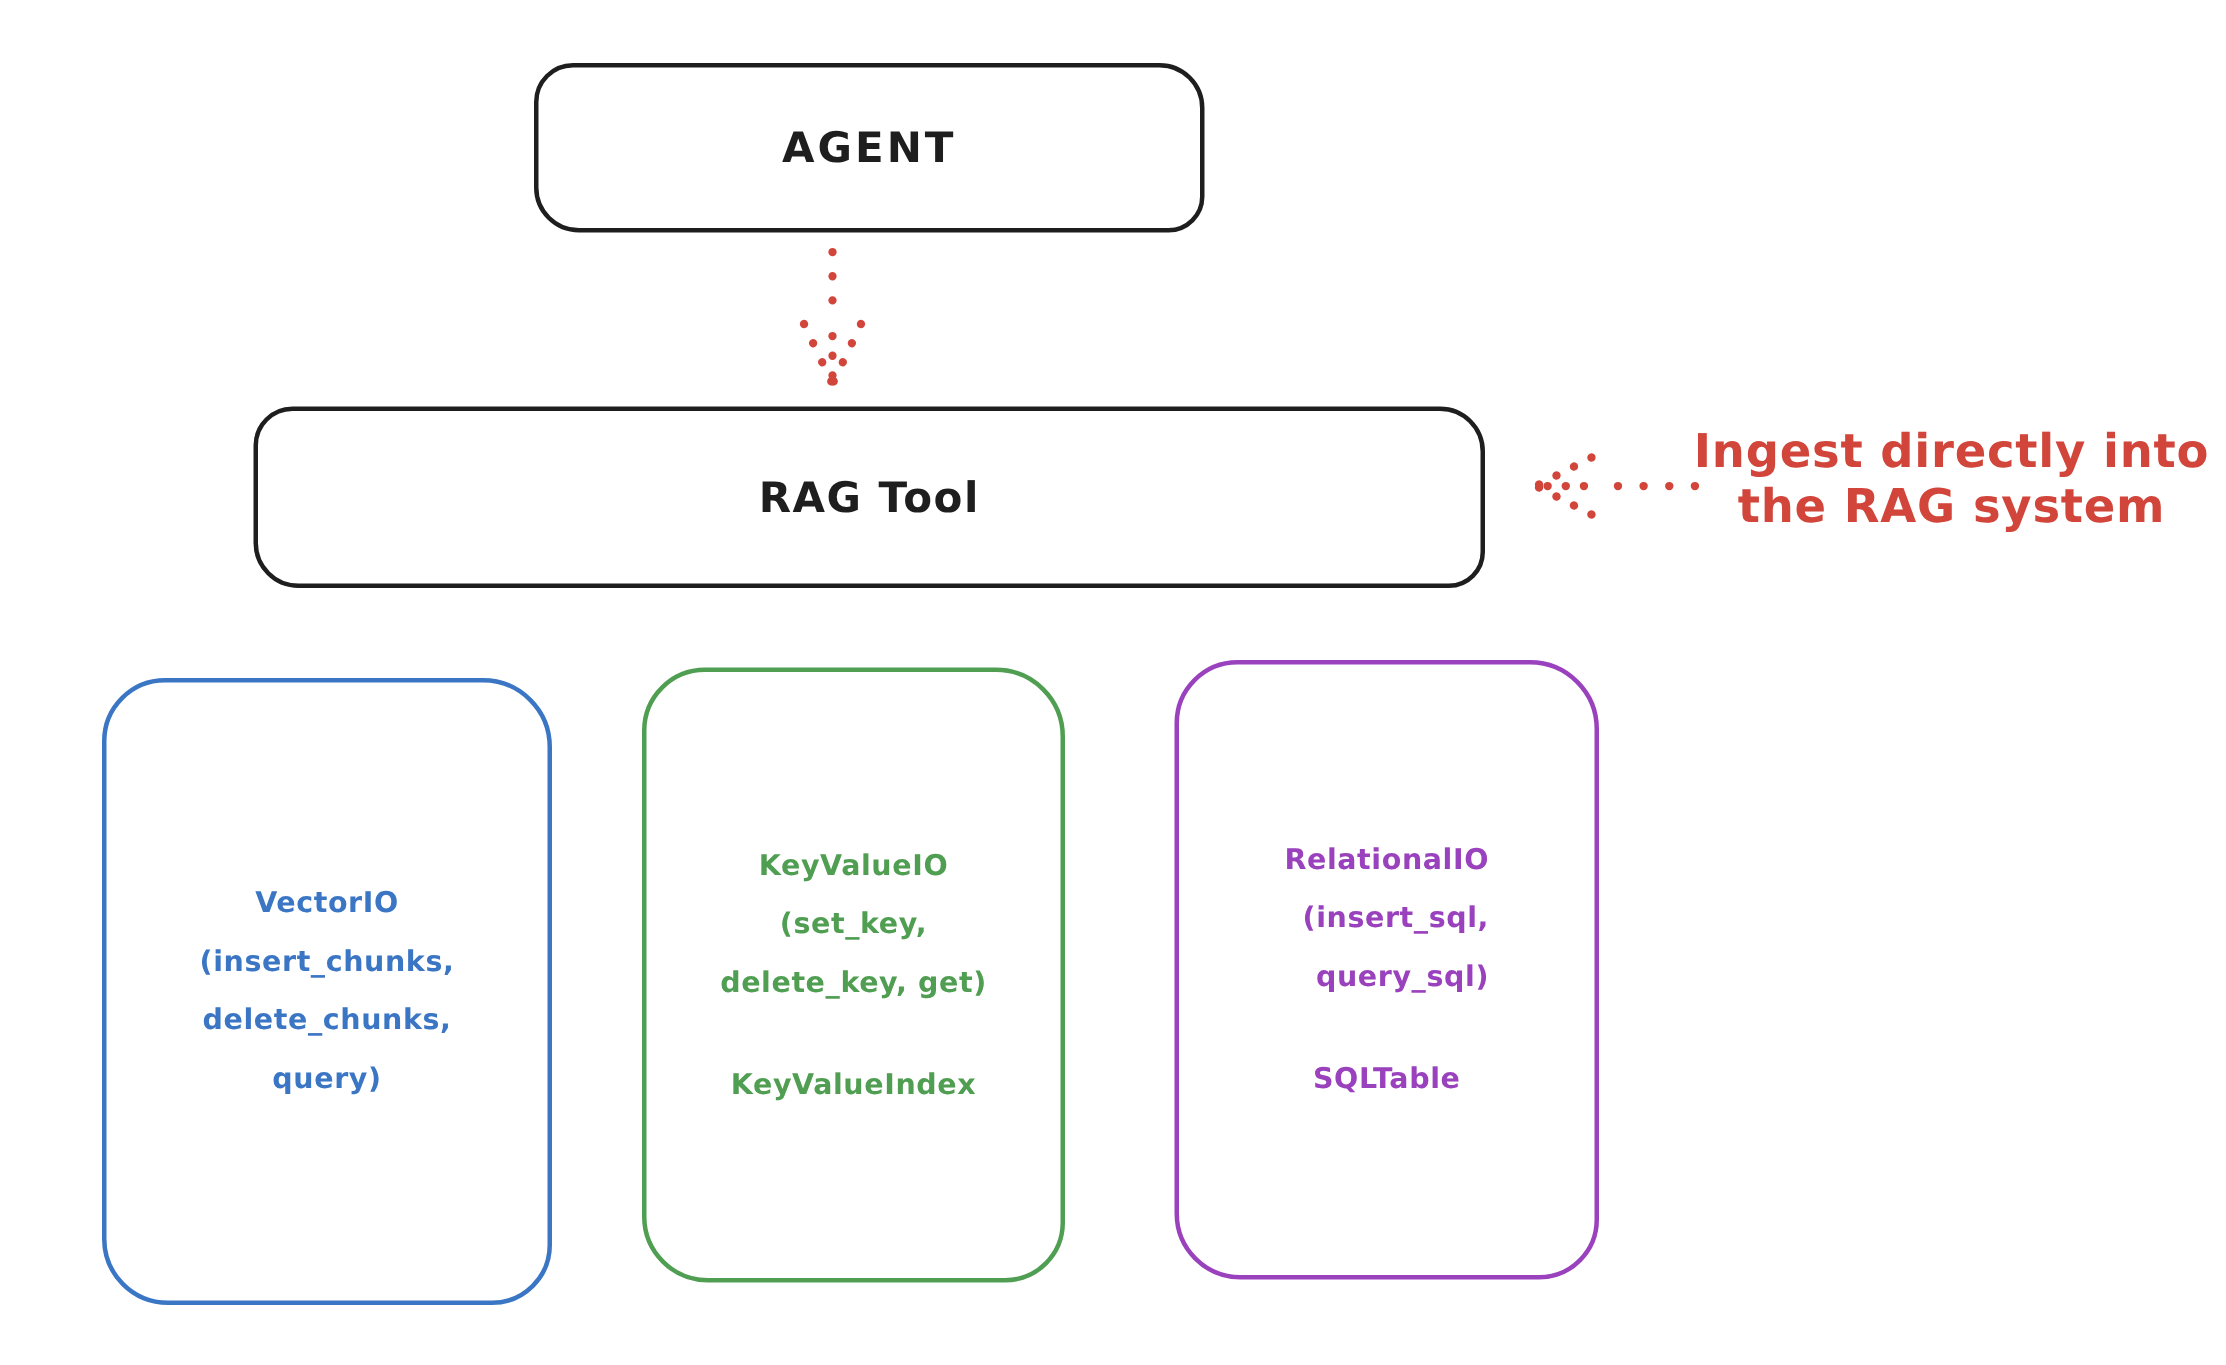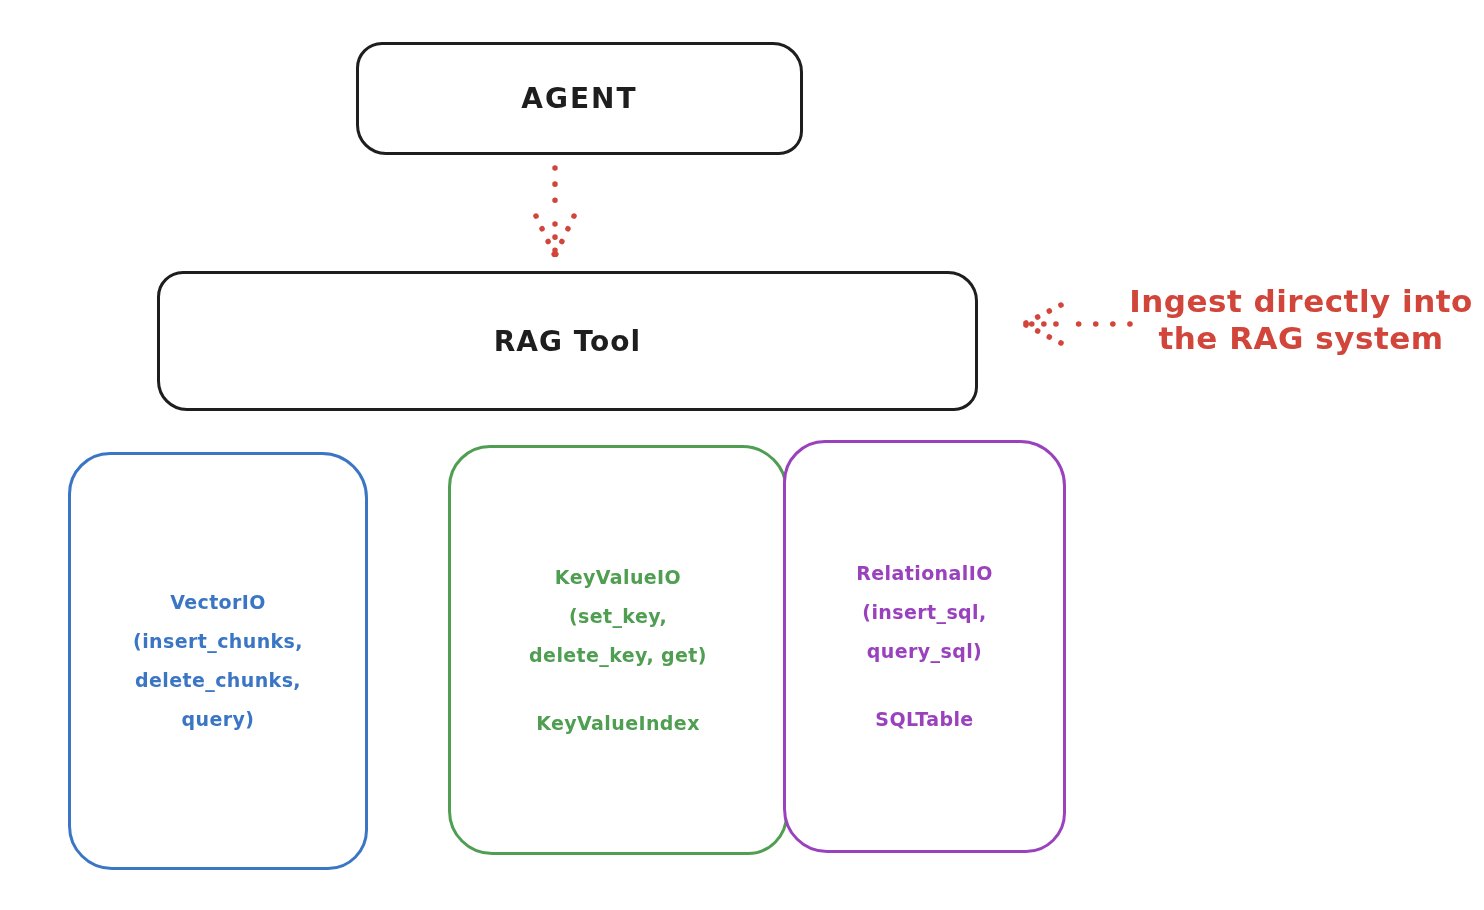--- a/index.html
+++ b/index.html
@@ -23,37 +23,37 @@
   }
   .node.black {
     border: 3.5px solid #1e1e1e;
     border-radius: 26px 30px 24px 30px;
     color: #1e1e1e;
     font-size: 28px;
     font-weight: 600;
     letter-spacing: 2px;
   }
   .node.agent  { left: 356px; top: 42px;  width: 447px; height: 113px; }
-  .node.rag    { left: 157px; top: 271px; width: 821px; height: 140px; letter-spacing: 1px; }
+  .node.rag    { left: 169px; top: 271px; width: 821px; height: 121px; letter-spacing: 1px; }
 
   .node.storage {
     border: 3.5px solid;
     border-radius: 42px 46px 40px 44px;
     flex-direction: column;
     font-size: 19px;
     font-weight: 600;
     line-height: 39px;
     letter-spacing: 0.4px;
   }
   .node.storage .body   { white-space: pre-line; }
   .node.storage .footer { margin-top: 29px; }
 
   .node.vector     { left: 68px;  top: 452px; width: 300px; height: 418px; }
-  .node.keyvalue   { left: 448px; top: 445px; width: 340px; height: 410px; }
-  .node.relational { left: 783px; top: 440px; width: 283px; height: 413px; }
+  .node.keyvalue   { left: 428px; top: 445px; width: 282px; height: 410px; }
+  .node.relational { left: 783px; top: 440px; width: 283px; height: 413px; text-align: right; }
 
   
   .arrow { position: absolute; overflow: visible; }
   .arrow path {
     fill: none;
     stroke: currentColor;
     stroke-linecap: round;
   }
   .arrow-down { left: 527px; top: 160px; }
   .arrow-left { left: 1012px; top: 296px; }

